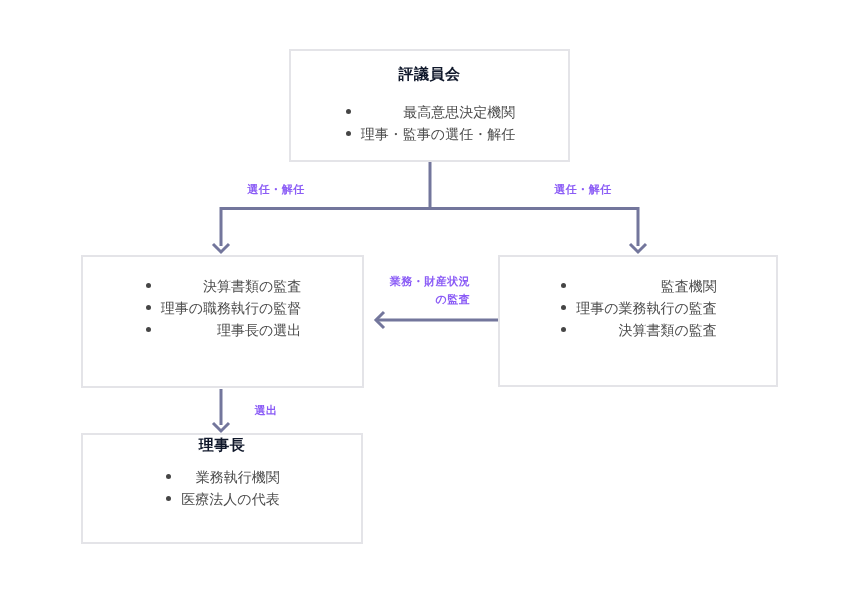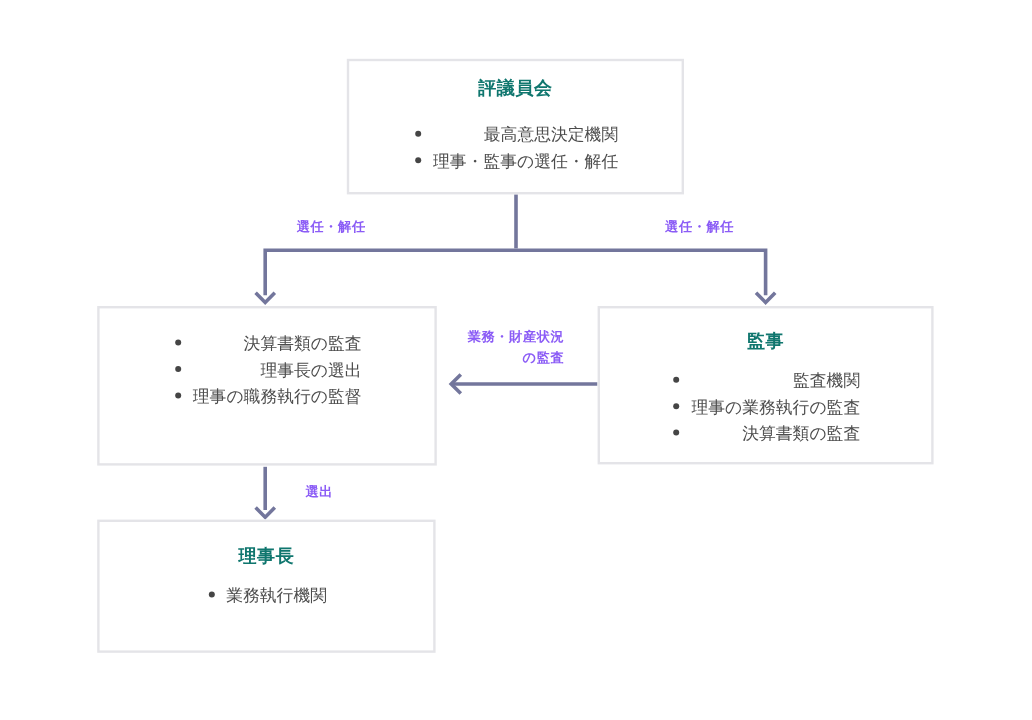--- a/index.html
+++ b/index.html
@@ -23,25 +23,25 @@
   .node {
     position: absolute;
     box-sizing: border-box;
     background: #ffffff;
     border: 2px solid #e4e4e8;
     text-align: center;
   }
   .node-top    { left: 289px; top: 49px;  width: 281px; height: 113px; padding-top: 13px; }
   .node-left   { left: 81px;  top: 255px; width: 283px; height: 133px; padding-top: 18px; }
   .node-right  { left: 498px; top: 255px; width: 280px; height: 132px; padding-top: 18px; }
-  .node-bottom { left: 81px;  top: 433px; width: 282px; height: 111px; padding-top: 19px; }
+  .node-bottom { left: 81px;  top: 433px; width: 282px; height: 111px; }
   .node-title {
     font-size: 15px;
     font-weight: 700;
-    color: #0f766e;
+    color: #0f172a;
     letter-spacing: 0.5px;
     line-height: 20px;
   }
   .node-top .node-title { margin-bottom: 17px; }
   .node-left .node-title, .node-right .node-title, .node-bottom .node-title { margin-bottom: 11px; }
   .bullet-list {
     display: inline-block;
     text-align: right;
     margin: 0;
     padding: 0;
@@ -103,38 +103,38 @@
     <div class="node-title">評議員会</div>
     <ul class="bullet-list">
       <li>最高意思決定機関</li>
       <li>理事・監事の選任・解任</li>
     </ul>
   </div>
 
   <div class="node node-left">
     <ul class="bullet-list">
       <li>決算書類の監査</li>
+      <li>理事の職務執行の監督</li>
       <li>理事長の選出</li>
-      <li>理事の職務執行の監督</li>
     </ul>
   </div>
 
   <div class="node node-right">
-    <div class="node-title">監事</div>
     <ul class="bullet-list">
       <li>監査機関</li>
       <li>理事の業務執行の監査</li>
       <li>決算書類の監査</li>
     </ul>
   </div>
 
   <div class="node node-bottom">
     <div class="node-title">理事長</div>
     <ul class="bullet-list">
       <li>業務執行機関</li>
+      <li>医療法人の代表</li>
     </ul>
   </div>
 
   <div class="edge-label" style="left:276px; top:189px;">選任・解任</div>
 
   <div class="edge-label" style="left:583px; top:189px;">選任・解任</div>
 
   <div class="edge-label edge-label-audit" style="left:430px; top:290px;">
     <div>業務・財産状況</div>
     <div>の監査</div>

